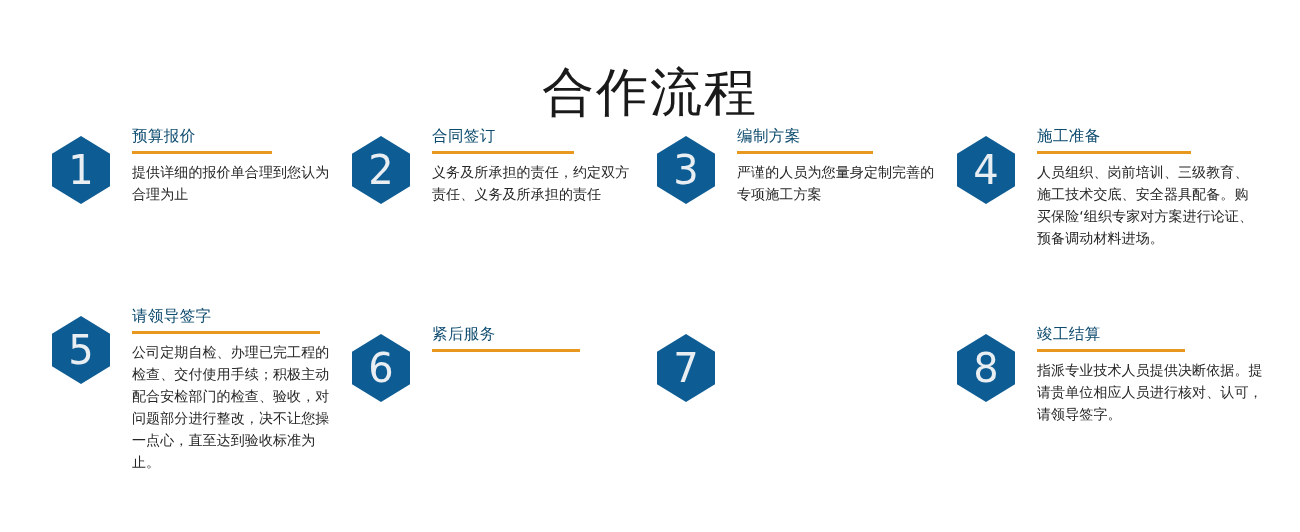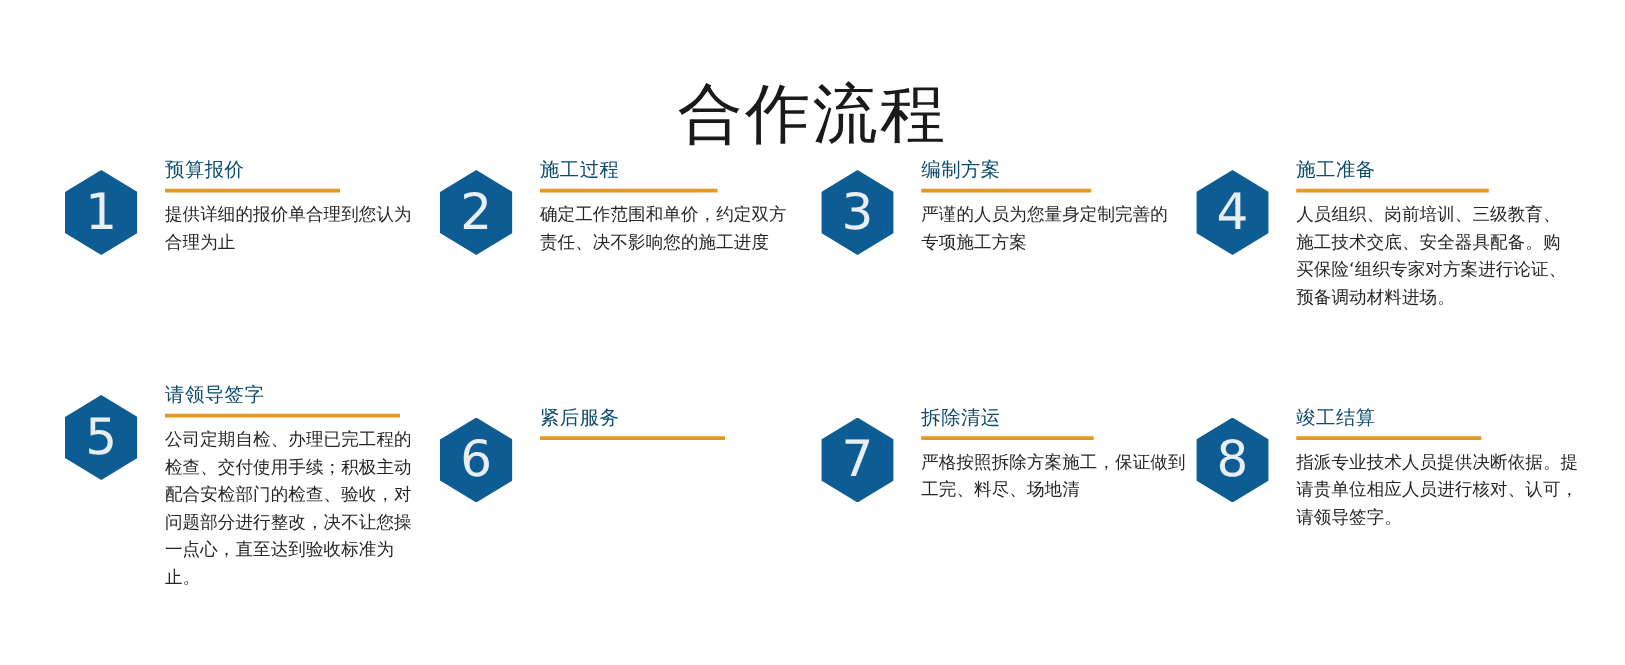--- a/index.html
+++ b/index.html
@@ -151,23 +151,23 @@
           <div class="rule" style="background: rgb(232, 152, 30);"></div>
           <div class="step-desc">提供详细的报价单合理到您认为合理为止</div>
         </div>
       </div>
 
       <div class="step c2">
         <div class="hex" style="background: rgb(13, 92, 148);">
           <span class="hex-num" style="color: rgb(233, 238, 242);">2</span>
         </div>
         <div class="step-body">
-          <div class="step-title">施工过程</div>
+          <div class="step-title">合同签订</div>
           <div class="rule rule-w2" style="background: rgb(232, 152, 30);"></div>
-          <div class="step-desc">确定工作范围和单价，约定双方责任、决不影响您的施工进度</div>
+          <div class="step-desc">义务及所承担的责任，约定双方责任、义务及所承担的责任</div>
         </div>
       </div>
 
       <div class="step c3">
         <div class="hex" style="background: rgb(13, 92, 148);">
           <span class="hex-num" style="color: rgb(233, 238, 242);">3</span>
         </div>
         <div class="step-body">
           <div class="step-title">编制方案</div>
           <div class="rule rule-w3" style="background: rgb(232, 152, 30);"></div>
@@ -208,25 +208,20 @@
         <div class="step-body">
           <div class="step-title">紧后服务</div>
           <div class="rule rule-w6" style="background: rgb(232, 152, 30);"></div>
         </div>
       </div>
 
       <div class="step c3">
         <div class="hex" style="background: rgb(13, 92, 148);">
           <span class="hex-num" style="color: rgb(233, 238, 242);">7</span>
         </div>
-        <div class="step-body">
-          <div class="step-title">拆除清运</div>
-          <div class="rule rule-w7" style="background: rgb(232, 152, 30);"></div>
-          <div class="step-desc">严格按照拆除方案施工，保证做到工完、料尽、场地清</div>
-        </div>
       </div>
 
       <div class="step c4">
         <div class="hex" style="background: rgb(13, 92, 148);">
           <span class="hex-num" style="color: rgb(233, 238, 242);">8</span>
         </div>
         <div class="step-body">
           <div class="step-title">竣工结算</div>
           <div class="rule rule-w8" style="background: rgb(232, 152, 30);"></div>
           <div class="step-desc">指派专业技术人员提供决断依据。提请贵单位相应人员进行核对、认可，请领导签字。</div>

